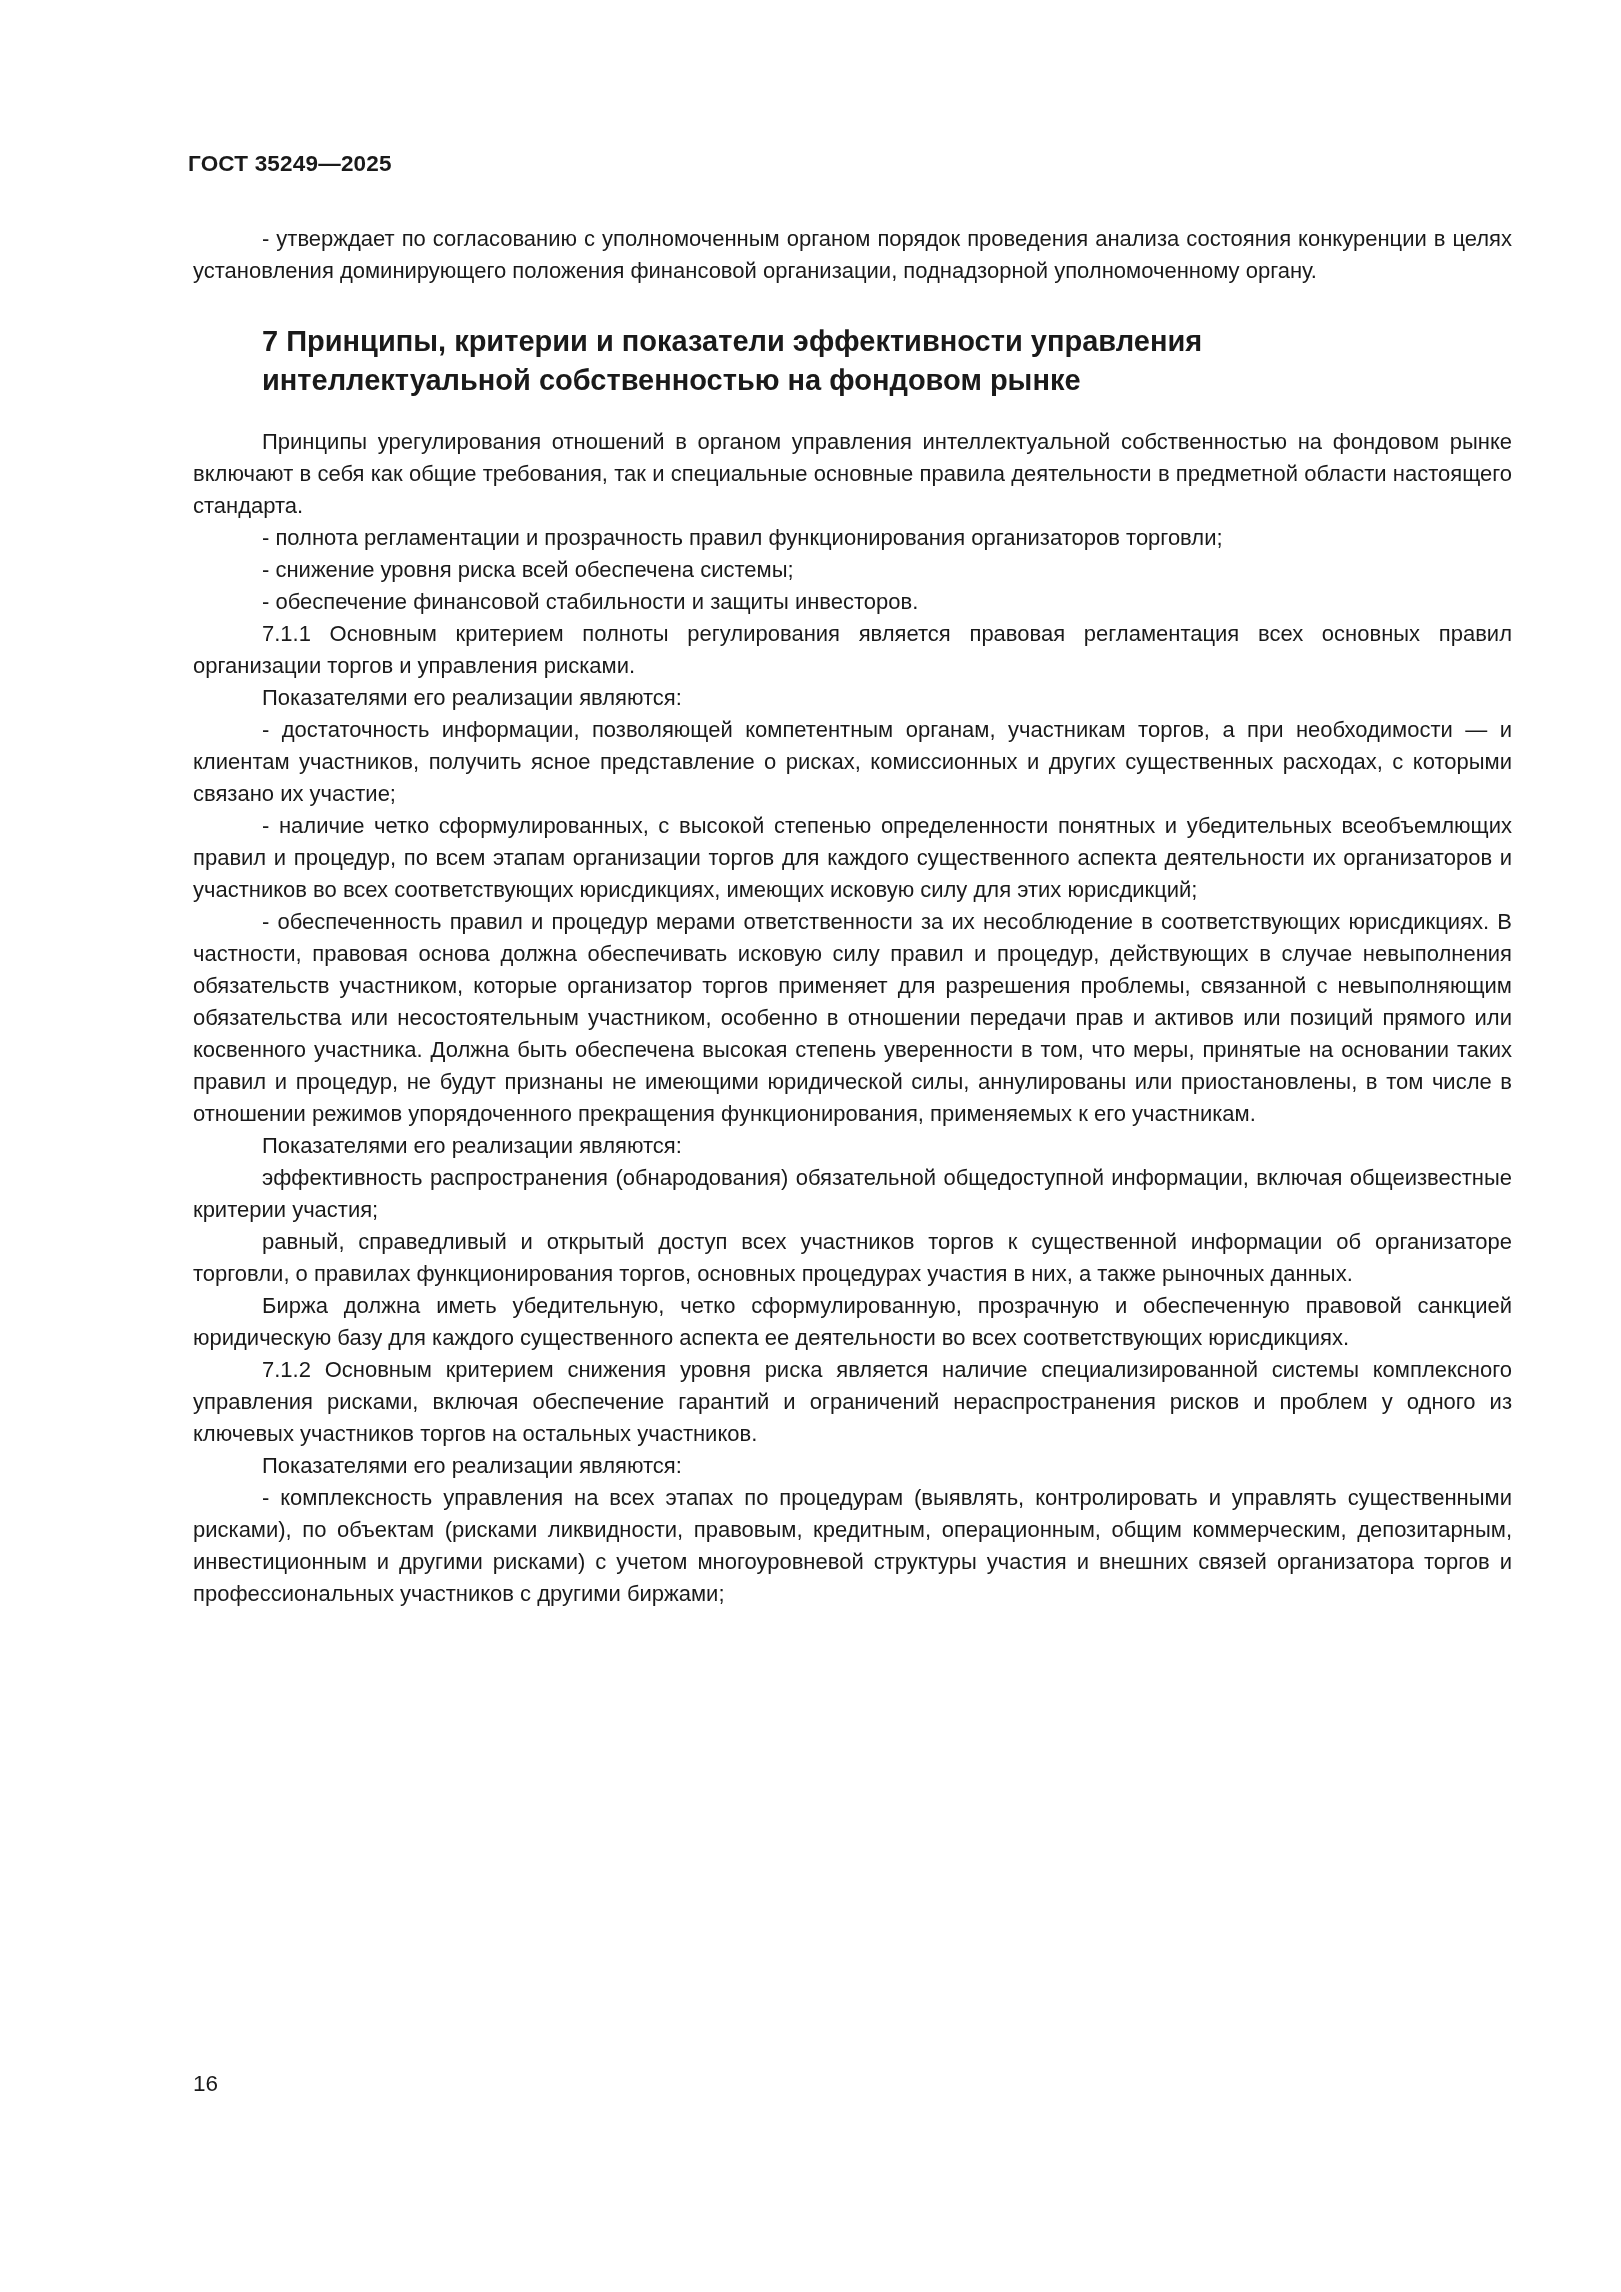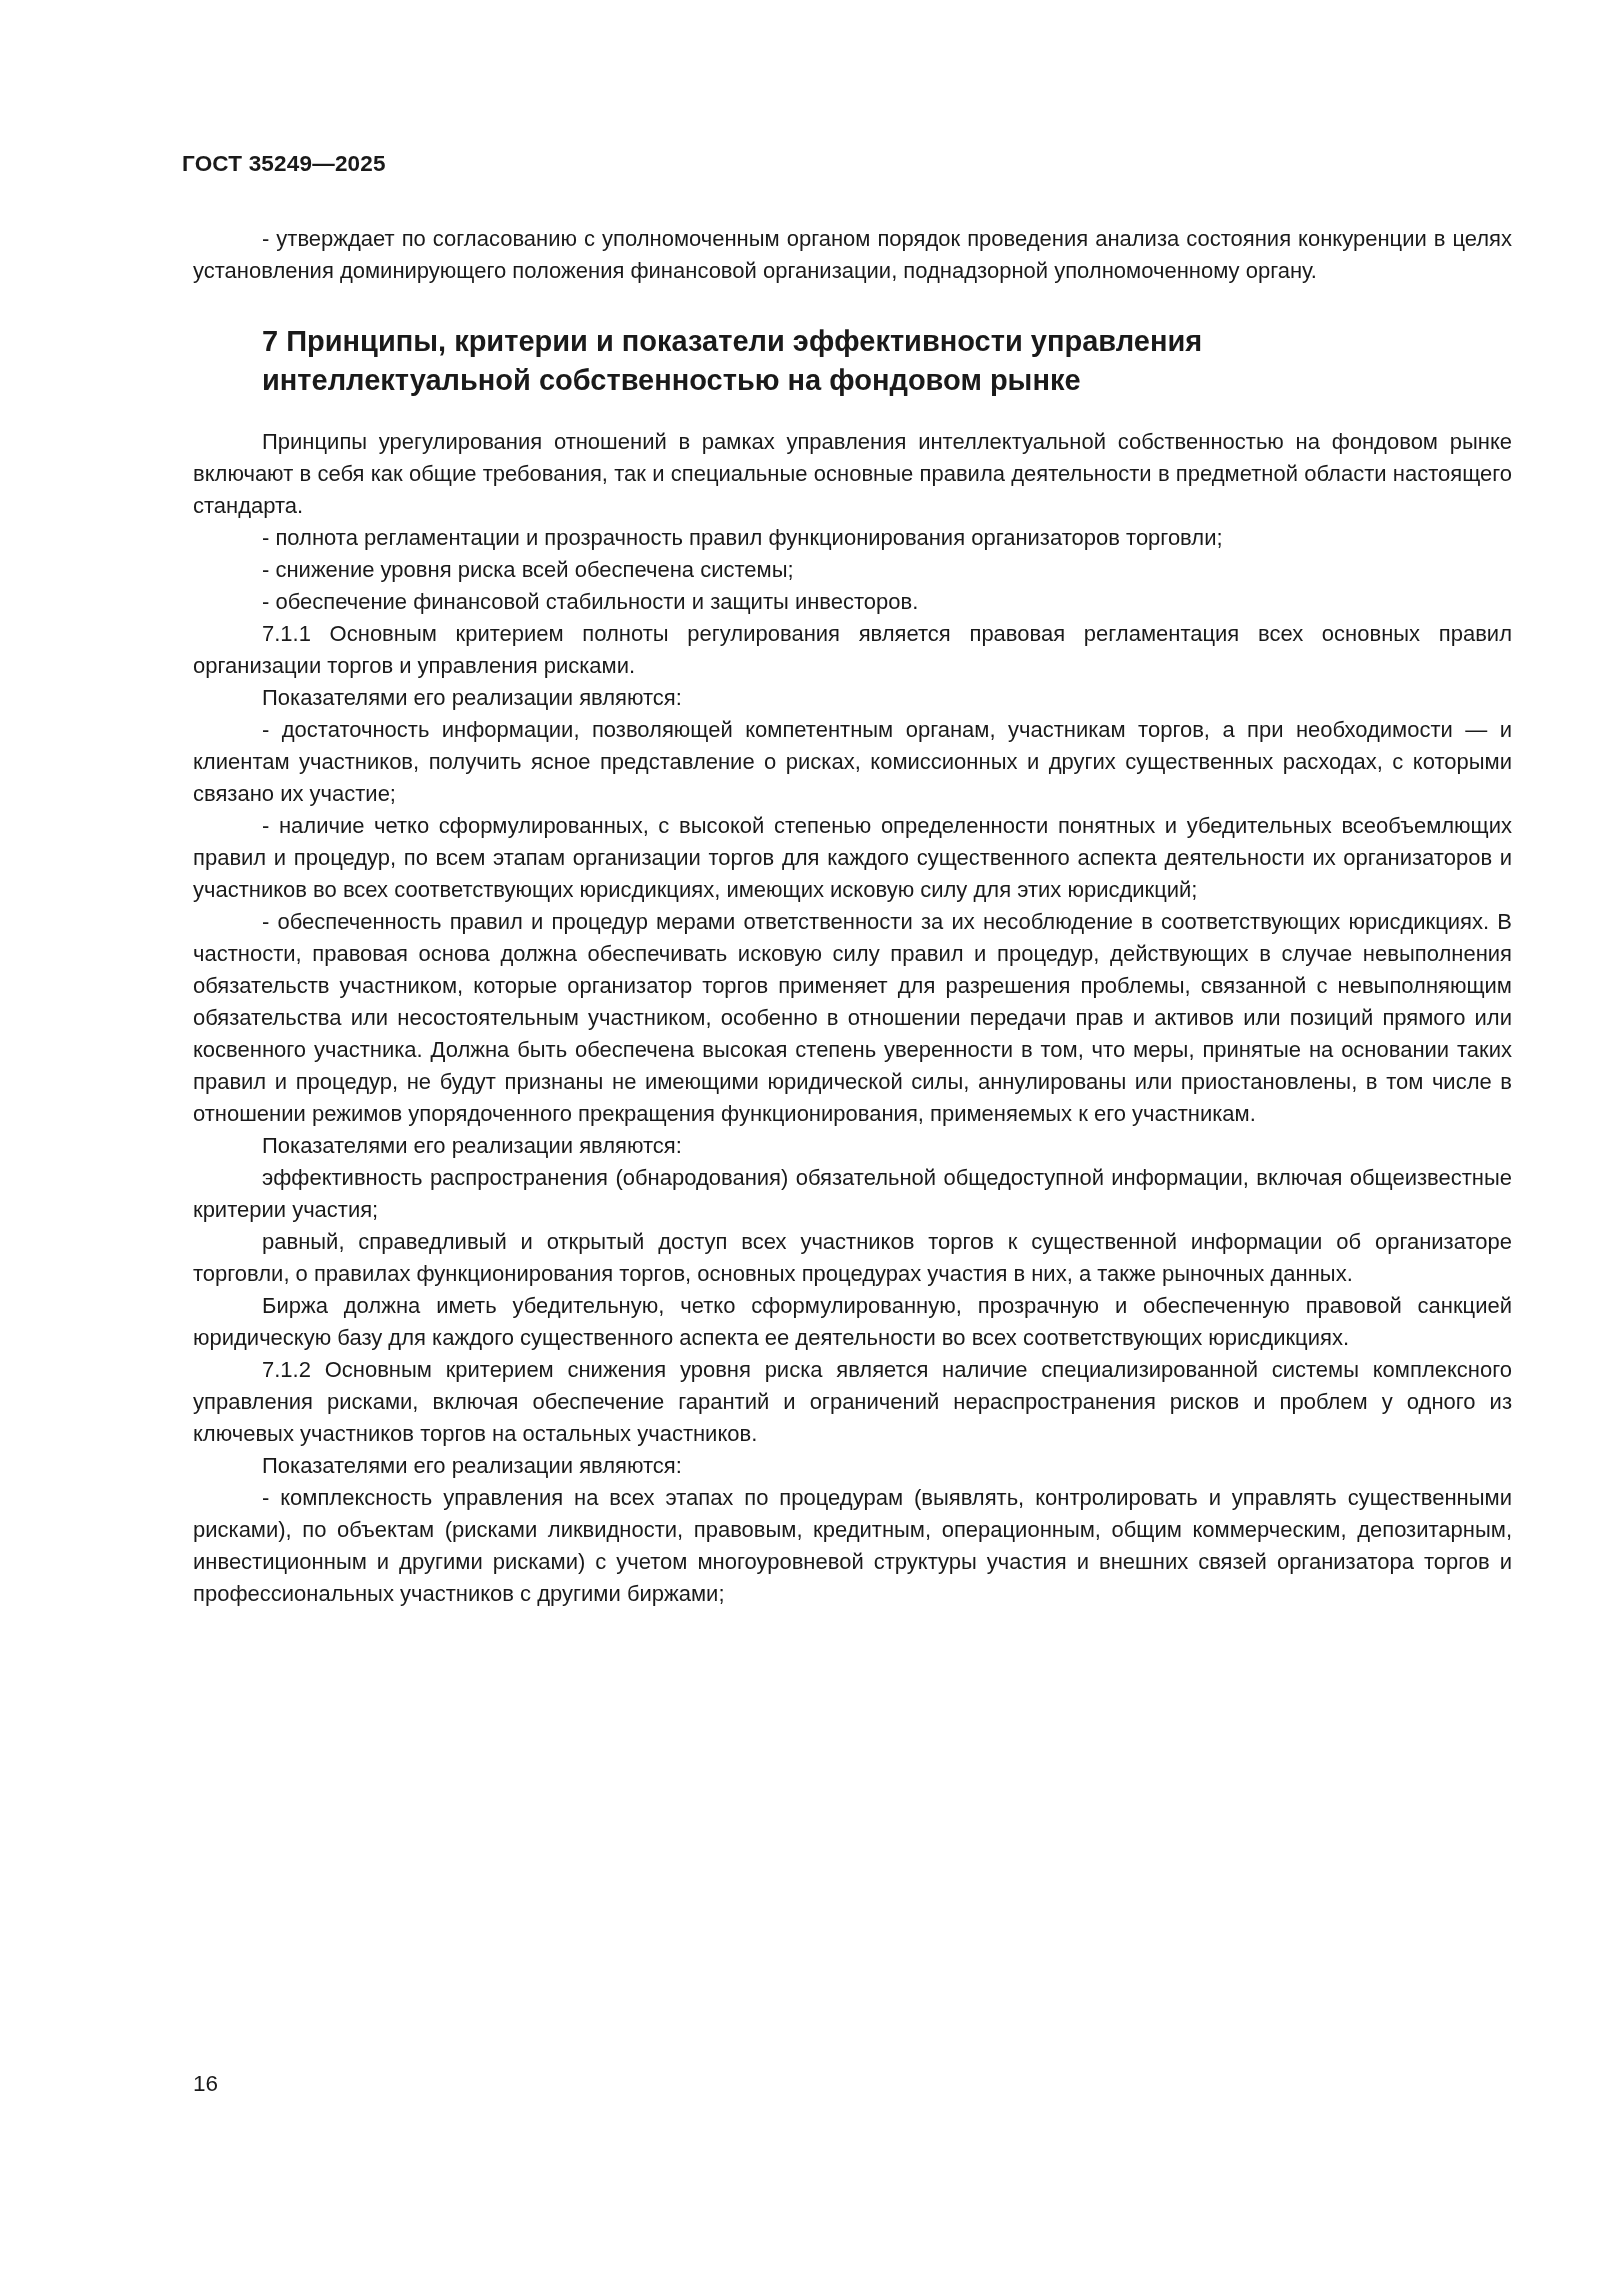--- a/index.html
+++ b/index.html
@@ -1,36 +1,36 @@
 <!DOCTYPE html>
 <html><head>
 <meta charset="utf-8">
 <style>
   html, body { margin: 0; padding: 0; background: #ffffff; }
   body { width: 1621px; height: 2293px; position: relative; overflow: hidden;
          font-family: "Liberation Sans", sans-serif; color: #1a1a1a; }
-  .page-header { position: absolute; left: 182px; top: 151px; font-size: 22.5px; font-weight: bold; letter-spacing: 0.2px; }
+  .page-header { position: absolute; left: 188px; top: 151px; font-size: 22.5px; font-weight: bold; letter-spacing: 0.2px; }
   .content { position: absolute; left: 193px; top: 223px; width: 1319px; font-size: 22px; line-height: 32px; }
   .p { margin: 0; text-align: justify; text-align-last: left; hyphens: manual; }
   .ind { text-indent: 69px; }
   .section-title { margin: 35px 0 25.5px 69px; font-size: 29px; font-weight: bold; line-height: 39px; width: 1127px; }
   .page-number { position: absolute; left: 193px; top: 2071px; font-size: 22.5px; }
 </style>
 </head>
 <body>
 
 <div class="page-header">ГОСТ 35249—2025</div>
 
 <div class="content">
   <p class="p ind">-  утверждает по согласованию с уполномоченным органом порядок проведения анализа состояния конкуренции в целях установления доминирующего положения финансовой организации, поднадзорной уполномоченному органу.</p>
 
   <h2 class="section-title">7 Принципы, критерии и показатели эффективности управления интеллектуальной собственностью на фондовом рынке</h2>
 
   <div>
-    <p class="p ind">Принципы урегулирования отношений в рамках управления интеллектуальной собственностью на фондовом рынке включают в себя как общие требования, так и специальные основные правила деятельности в предметной области настоящего стандарта.</p>
+    <p class="p ind">Принципы урегулирования отношений в органом управления интеллектуальной собственностью на фондовом рынке включают в себя как общие требования, так и специальные основные правила деятельности в предметной области настоящего стандарта.</p>
     <p class="p ind">- полнота регламентации и прозрачность правил функционирования организаторов торговли;</p>
     <p class="p ind">- снижение уровня риска всей обеспечена системы;</p>
     <p class="p ind">- обеспечение финансовой стабильности и защиты инвесторов.</p>
     <p class="p ind">7.1.1 Основным критерием полноты регулирования является правовая регламентация всех основных правил организации торгов и управления рисками.</p>
     <p class="p ind">Показателями его реализации являются:</p>
     <p class="p ind">-  достаточность информации, позволяющей компетентным органам, участникам торгов, а при необходимости — и клиентам участников, получить ясное представление о рисках, комиссионных и других существенных расходах, с которыми связано их участие;</p>
     <p class="p ind">-  наличие четко сформулированных, с высокой степенью определенности понятных и убедительных всеобъемлющих правил и процедур, по всем этапам организации торгов для каждого существенного аспекта деятельности их организаторов и участников во всех соответствующих юрисдикциях, имеющих исковую силу для этих юрисдикций;</p>
     <p class="p ind">- обеспеченность правил и процедур мерами ответственности за их несоблюдение в соответствующих юрисдикциях. В частности, правовая основа должна обеспечивать исковую силу правил и процедур, действующих в случае невыполнения обязательств участником, которые организатор торгов применяет для разрешения проблемы, связанной с невыполняющим обязательства или несостоятельным участником, особенно в отношении передачи прав и активов или позиций прямого или косвенного участника. Должна быть обеспечена высокая степень уверенности в том, что меры, принятые на основании таких правил и процедур, не будут признаны не имеющими юридической силы, аннулированы или приостановлены, в том числе в отношении режимов упорядоченного прекращения функционирования, применяемых к его участникам.</p>
     <p class="p ind">Показателями его реализации являются:</p>
     <p class="p ind">эффективность распространения (обнародования) обязательной общедоступной информации, включая общеизвестные критерии участия;</p>

